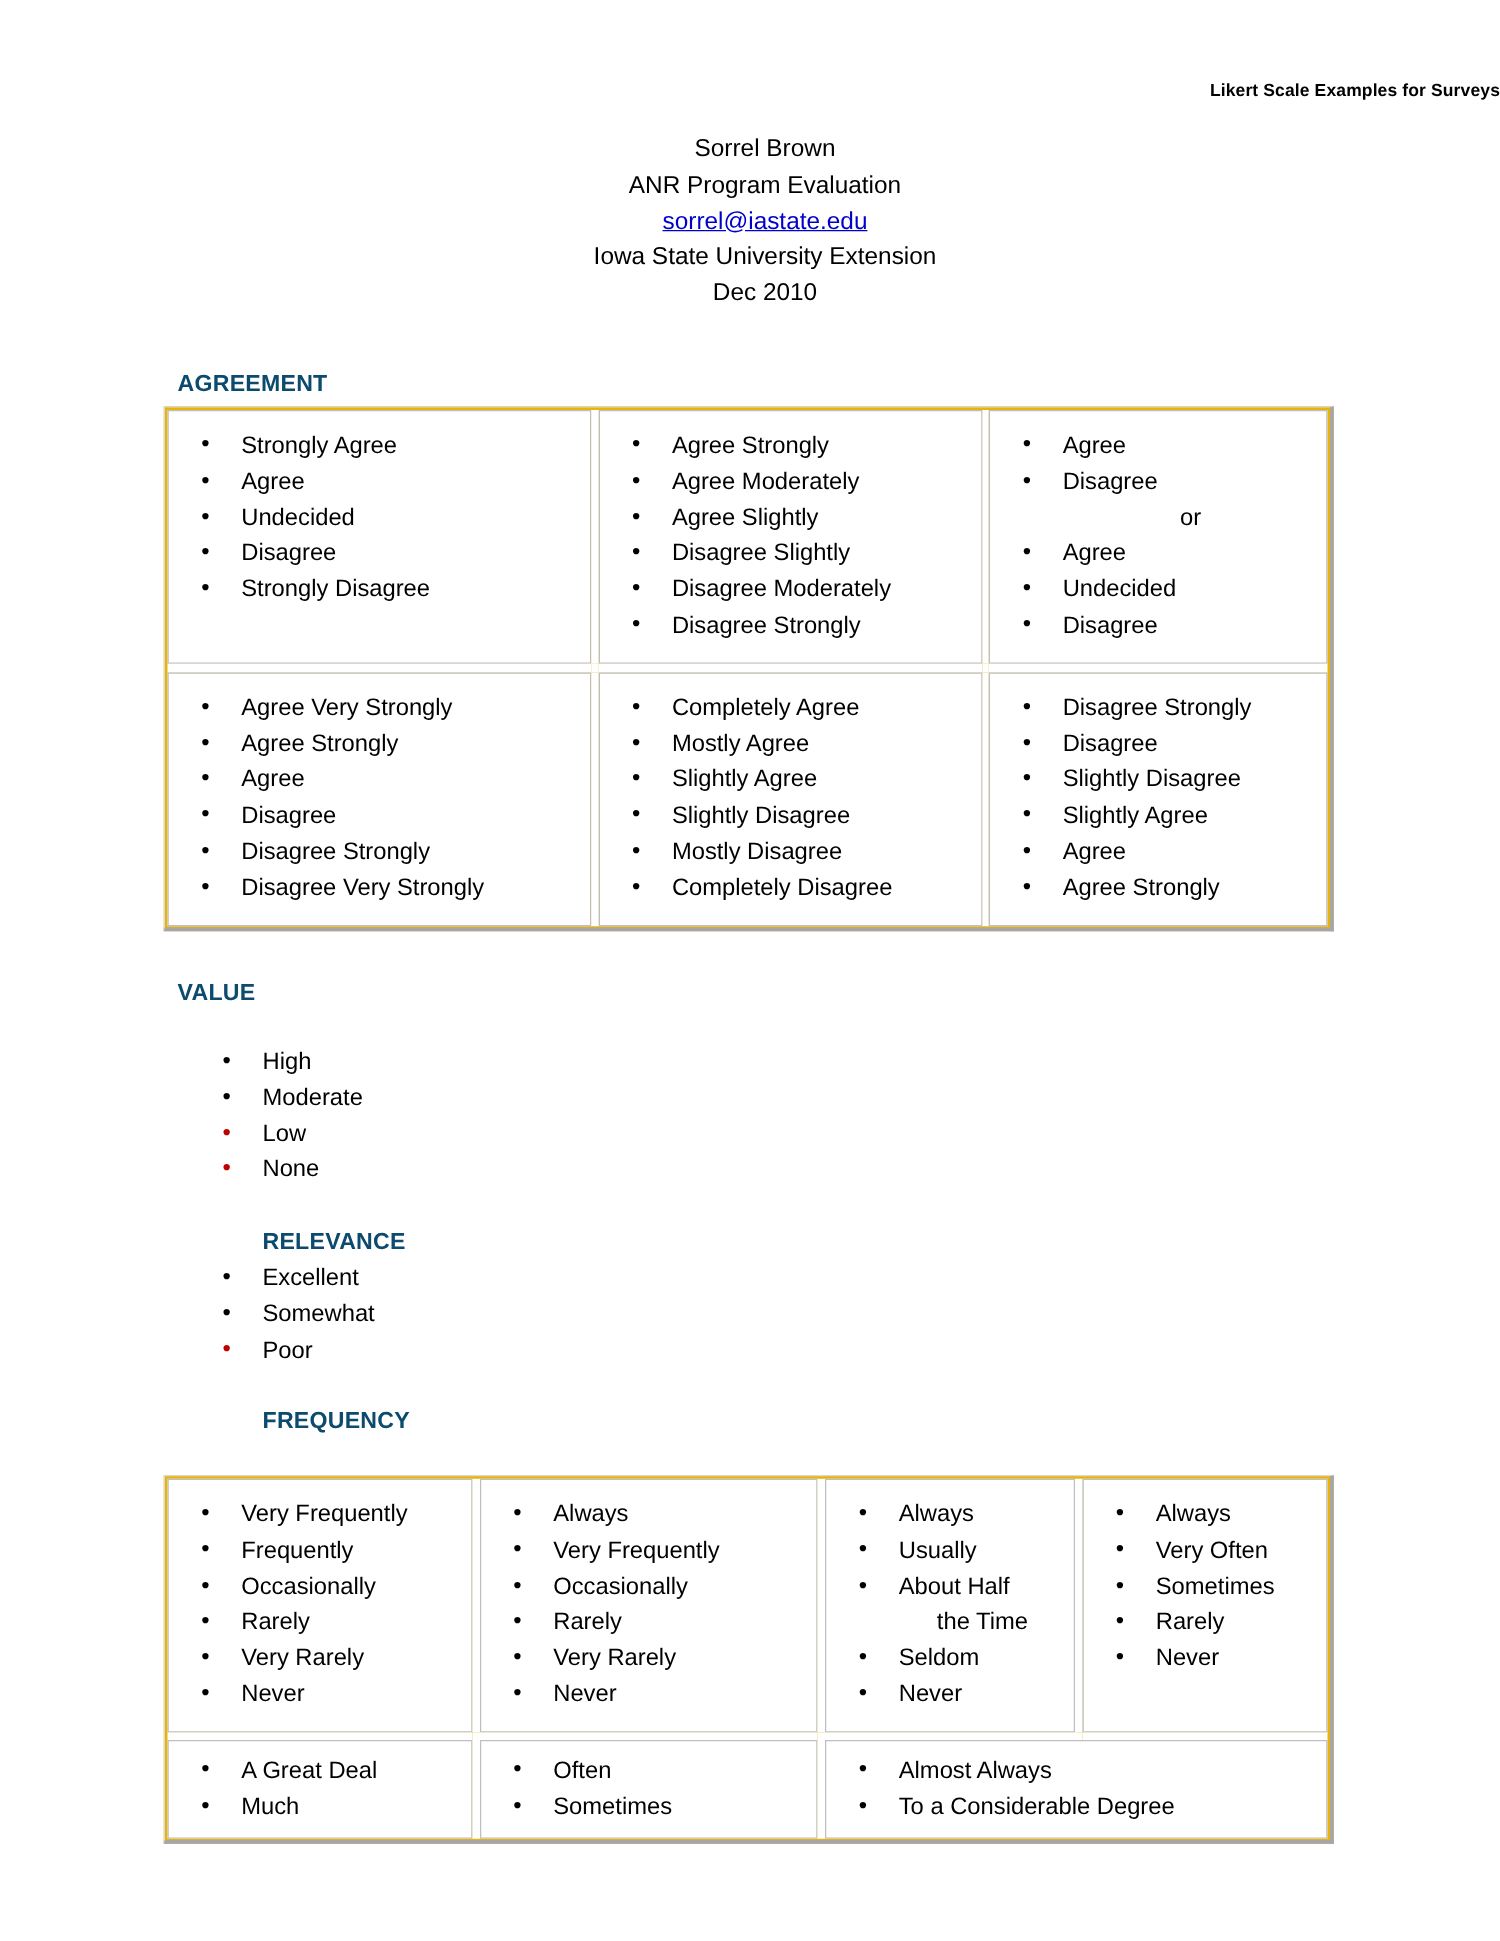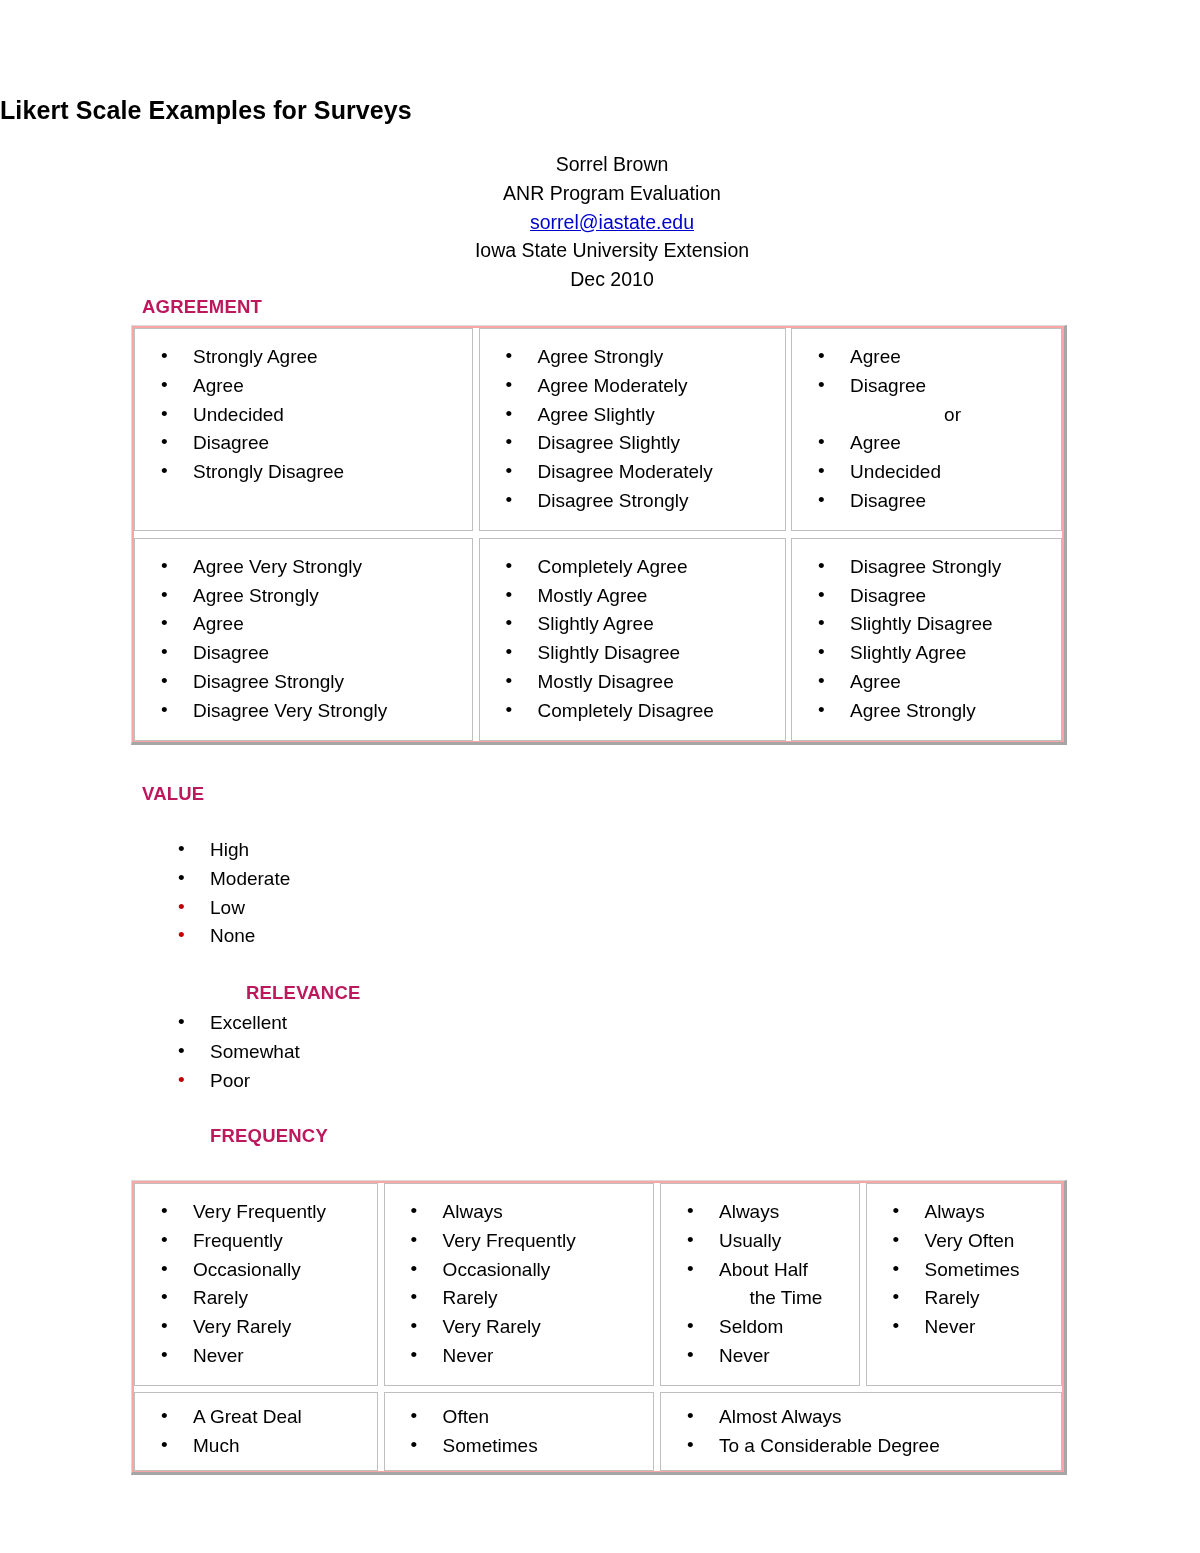--- a/index.html
+++ b/index.html
@@ -18,63 +18,62 @@
   .page {
     width: 1200px;
     height: 1553px;
     position: relative;
     box-sizing: border-box;
     padding: 0;
   }
 
   
   .doc-title {
-    text-align: left;
-    font-size: 25px;
+    text-align: right;
+    font-size: 14px;
     font-weight: bold;
     margin: 0;
-    padding-top: 96px;
+    padding-top: 64px;
     letter-spacing: 0.1px;
   }
   .byline {
     text-align: center;
     font-size: 19.5px;
     line-height: 28.8px;
     margin: 0;
     padding-top: 25px;
     padding-left: 24px;
   }
   .byline .email {
     color: #0000cc;
     text-decoration: underline;
     cursor: pointer;
   }
 
   
   .section-heading {
-    color: #be185d;
+    color: #0c4a6e;
     font-weight: bold;
     font-size: 18.5px;
     letter-spacing: 0.2px;
   }
   #heading-agreement {
     position: absolute;
     left: 142px;
     top: 296px;
   }
   #heading-value {
     position: absolute;
     left: 142px;
     top: 783px;
   }
   #heading-relevance {
     position: absolute;
     left: 210px;
     top: 982px;
-    margin-left: 36px;
   }
   #heading-frequency {
     position: absolute;
     left: 210px;
     top: 1125px;
   }
 
   
   ul.blist {
     list-style: none;
@@ -106,21 +105,21 @@
   ul.blist li.contline {
     padding-left: 40px;
     text-align: center;
   }
 
   
   .wtable {
     position: absolute;
     border-collapse: separate;
     border-spacing: 0;
-    background: #fca5a5;
+    background: #eab308;
     box-sizing: border-box;
     border-top: 1px solid #d9d9d9;
     border-left: 1px solid #d9d9d9;
     border-right: 3px solid #a6a6a6;
     border-bottom: 3px solid #a6a6a6;
     padding: 2px 2px 1px 2px;
   }
   .wtable table {
     border-collapse: separate;
     border-spacing: 0;

